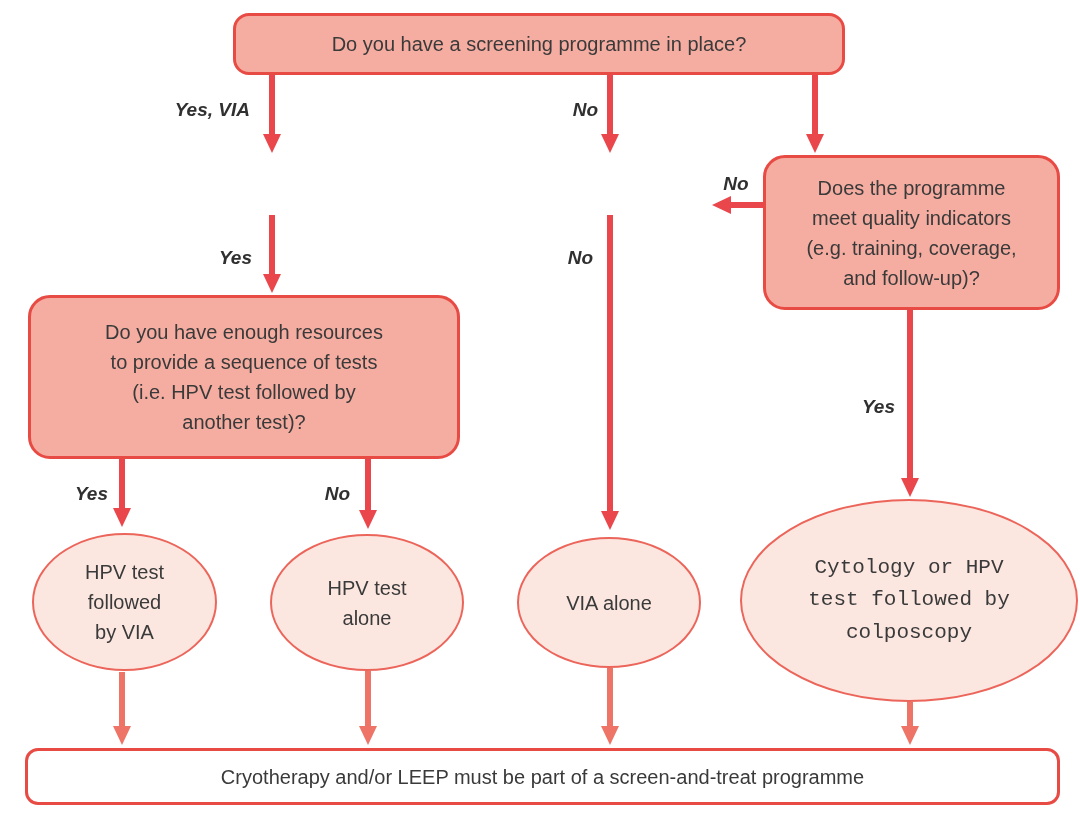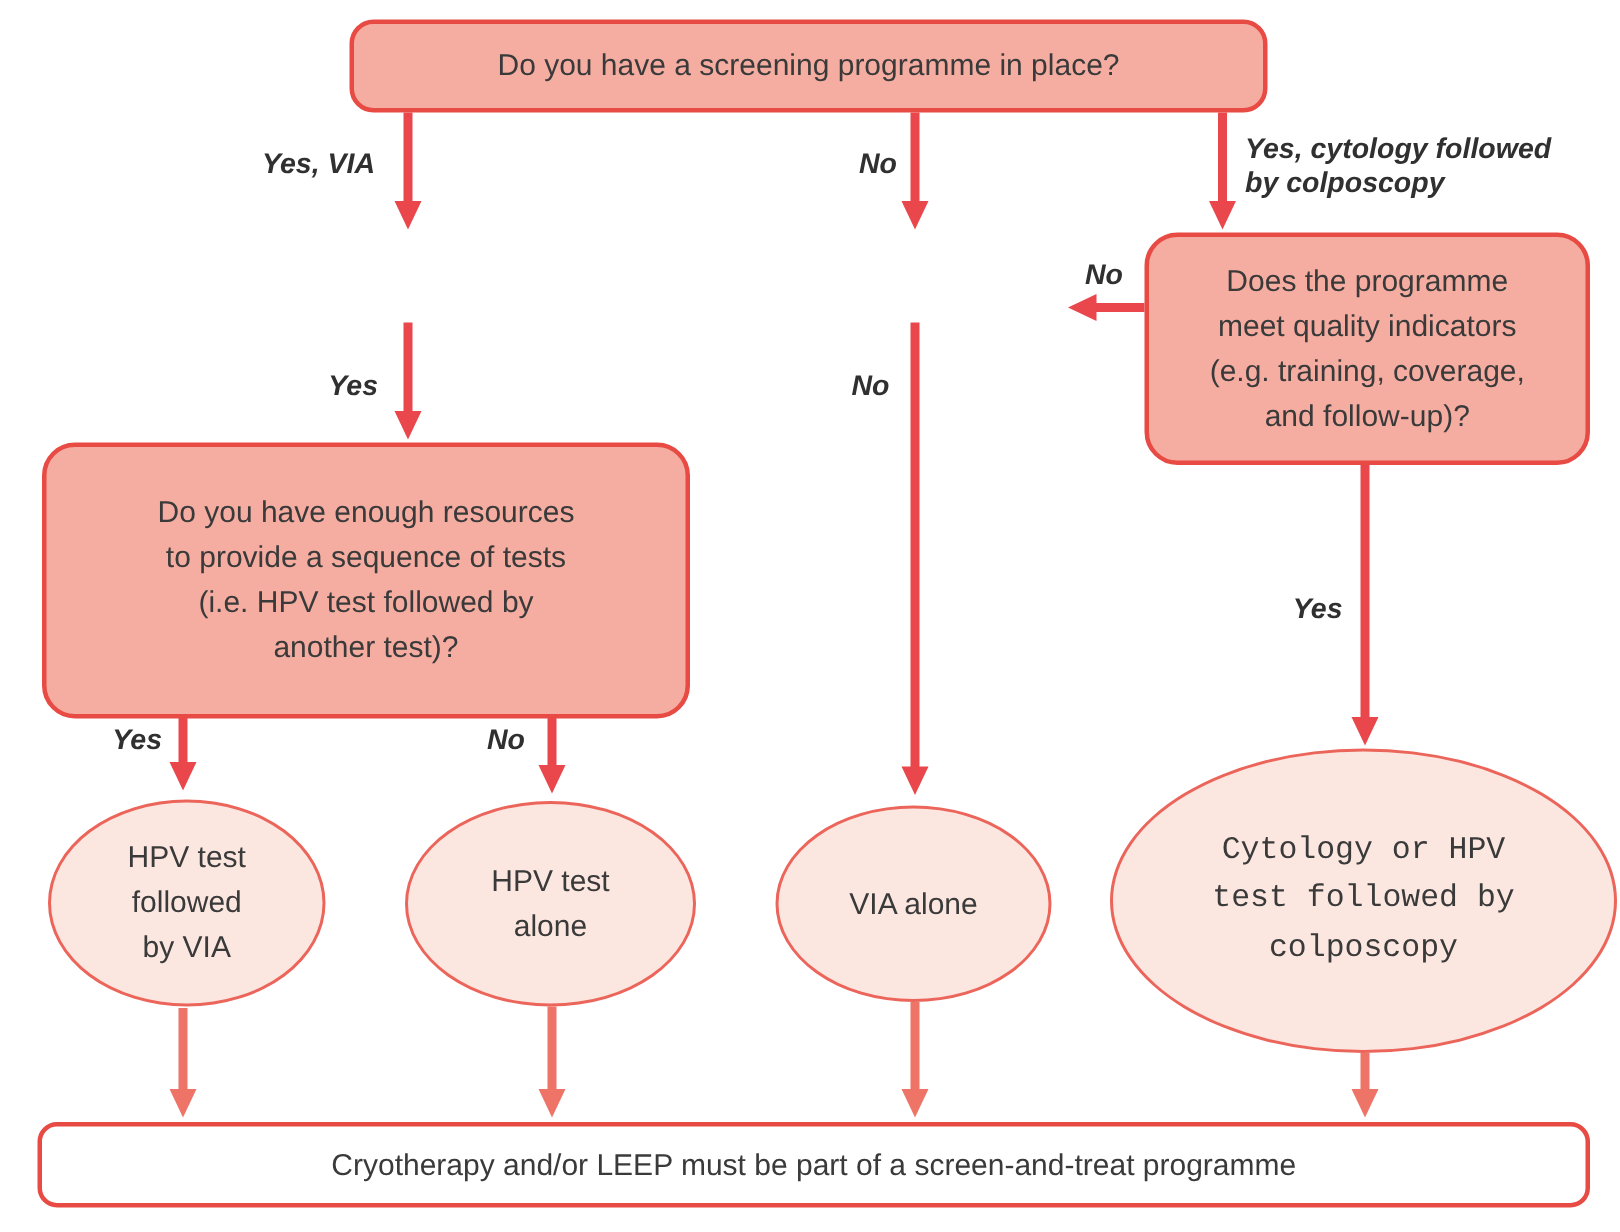--- a/index.html
+++ b/index.html
@@ -125,21 +125,21 @@
   </svg>
 
   <div class="node question" style="left:233px; top:13px; width:612px; height:62px;">Do you have a screening programme in place?</div>
 
 
   <div class="node question r22" style="left:763px; top:155px; width:297px; height:155px;">Does the programme
 meet quality indicators
 (e.g. training, coverage,
 and follow-up)?</div>
 
-  <div class="node question r22" style="left:28px; top:295px; width:432px; height:184px;">Do you have enough resources
+  <div class="node question r22" style="left:28px; top:295px; width:432px; height:164px;">Do you have enough resources
 to provide a sequence of tests
 (i.e. HPV test followed by
 another test)?</div>
 
   <div class="node outcome" style="left:32px; top:533px; width:185px; height:138px;">HPV test
 followed
 by VIA</div>
 
   <div class="node outcome" style="left:270px; top:534px; width:194px; height:137px;">HPV test
 alone</div>
@@ -149,22 +149,20 @@
   <div class="node outcome big" style="left:740px; top:499px; width:338px; height:203px;font-family:Liberation Mono, monospace;">Cytology or HPV
 test followed by
 colposcopy</div>
 
   <div class="node final" style="left:25px; top:748px; width:1035px; height:57px;">Cryotherapy and/or LEEP must be part of a screen-and-treat programme</div>
 
   <div class="edge-label ta-r" style="left:138px; top:98px; width:112px;">Yes, VIA</div>
 
   <div class="edge-label ta-r" style="left:548px; top:98px; width:50px;">No</div>
 
-  <div class="edge-label" style="left:830px; top:88px; width:248px;">Yes, cytology followed
-by colposcopy</div>
 
   <div class="edge-label ta-c" style="left:714px; top:172px; width:44px;">No</div>
 
   <div class="edge-label ta-r" style="left:202px; top:246px; width:50px;">Yes</div>
 
   <div class="edge-label ta-r" style="left:543px; top:246px; width:50px;">No</div>
 
   <div class="edge-label ta-r" style="left:58px; top:482px; width:50px;">Yes</div>
 
   <div class="edge-label ta-r" style="left:298px; top:482px; width:52px;">No</div>

